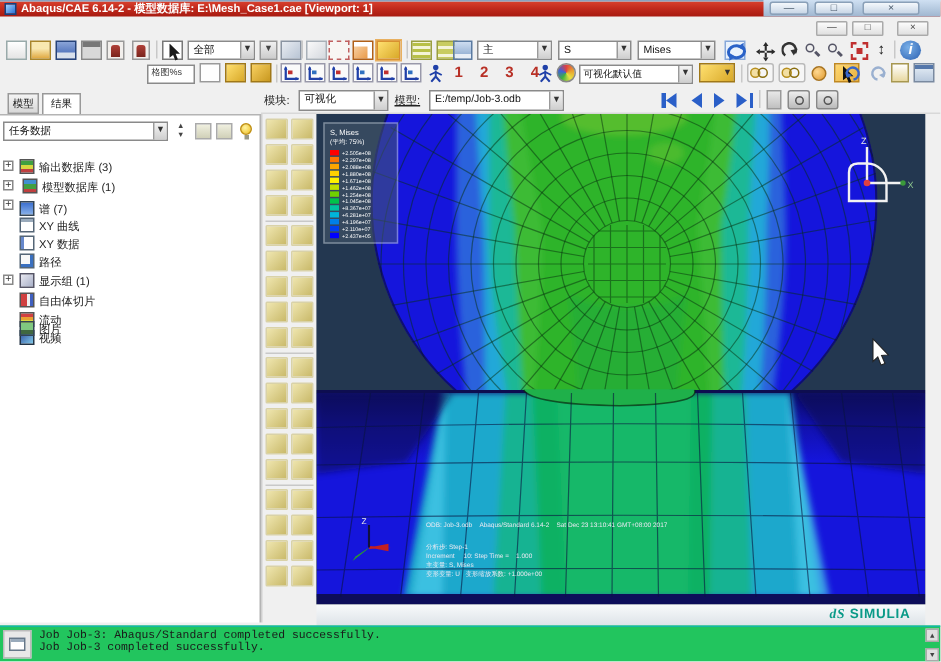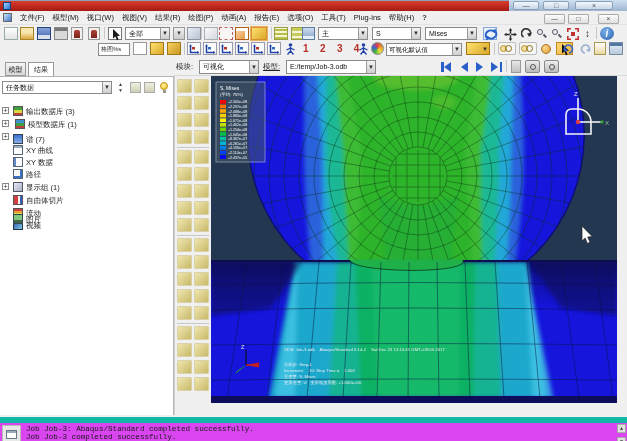--- a/index.html
+++ b/index.html
@@ -37,36 +37,36 @@
 .tico{display:inline-block;width:10px;height:10px;vertical-align:-2px;margin-right:3px;}
 .pbox{position:absolute;width:7px;height:7px;border:1px solid #888;background:#fff;font-size:7px;line-height:5px;text-align:center;color:#333;}
 
 #toolbox{left:174px;top:76px;width:37px;height:339px;background:#f0f0f0;border-left:1px solid #d0d0d0;}
 .tbx{position:absolute;width:15px;height:14px;border:1px solid #d9d2a8;background:linear-gradient(135deg,#efe6b0,#c9b969);border-radius:1px;}
 
 #vp{left:211px;top:76px;width:406px;height:327px;background:#3b4957;}
 #simulia{left:211px;top:403px;width:406px;height:14px;background:linear-gradient(180deg,#f8fafb,#dde3e8);}
 #rightstrip{left:617px;top:76px;width:10px;height:341px;background:#f0f0f0;}
 
-#console{left:0;top:417px;width:627px;height:24px;background:#d946ef;border-top:6px solid #14b8a6;font-family:"Liberation Mono",monospace;font-size:7.6px;color:#1a1a1a;}
+#console{left:0;top:417px;width:627px;height:24px;background:#22c55e;border-top:1px solid #14b8a6;font-family:"Liberation Mono",monospace;font-size:7.6px;color:#1a1a1a;}
 #console .cico{position:absolute;left:2px;top:2px;width:19px;height:19px;background:#e8e8e8;border:1px solid #bbb;}
 </style></head>
 <body>
 <div id="page">
 
 <div class="abs" id="title">
  <div class="ico"></div>
+ <div class="txt">Abaqus/CAE 6.14-2 - 模型数据库: E:\Mesh_Case1.cae [Viewport: 1]</div>
 </div>
 <div id="wbtns">
  <div class="wb" style="left:4px;">—</div>
  <div class="wb" style="left:34px;">□</div>
  <div class="wb" style="left:66px;width:38px;">×</div>
 </div>
 
-<div class="abs" id="menu"><span class="mico"></span><span>文件(F)</span><span>模型(M)</span><span>视口(W)</span><span>视图(V)</span><span>结果(R)</span><span>绘图(P)</span><span>动画(A)</span><span>报告(E)</span><span>选项(O)</span><span>工具(T)</span><span>Plug-ins</span><span>帮助(H)</span><span style="font-weight:bold;color:#333">?</span></div>
 <div class="mdib" style="right:62px;">—</div>
 <div class="mdib" style="right:38px;">□</div>
 <div class="mdib" style="right:8px;">×</div>
 
 <div class="abs" id="tb1">
 <div class="ti" style="left:4px;background:linear-gradient(180deg,#fff,#e4e4e4);border:1px solid #9aa;"></div>
 <div class="ti" style="left:20px;background:linear-gradient(180deg,#f8e8b0 40%,#e0a840);border:1px solid #a8852a;"></div>
 <div class="ti" style="left:37px;background:linear-gradient(180deg,#8aa4d8,#3a60b0);border:1px solid #26437a;box-shadow:inset 0 -4px 0 #d8e0ec;"></div>
 <div class="ti" style="left:54px;background:linear-gradient(180deg,#777 30%,#d8d8d8 30%);border:1px solid #888;"></div>
 <div class="ti" style="left:71px;width:12px;background:#f2efec;border:1px solid #999;">
@@ -481,20 +481,23 @@
 <g>
  <path d="M35,289 L48,286.5 L48,291.5 Z M35,288 L50,289 L35,290 Z" fill="#c42020"></path>
  <path d="M35,289 L26,295 L24,298 L33,291 Z" fill="#2a9a30"></path>
  <path d="M35,289 L35,274" stroke="#101040" stroke-width="1.4"></path>
  <text x="30" y="273" font-size="5.5" fill="#e8e8e8" font-family="Liberation Sans,sans-serif">Z</text>
 </g>
 
 <path d="M371,150 l0,15 l3.2,-3 l2.2,5.4 l2.6,-1.1 l-2.3,-5.3 l4.5,-0.4 Z" fill="#fff" stroke="#222" stroke-width="0.7"></path>
 </svg>
 </div>
+<div class="abs" id="simulia">
+      <div style="position:absolute;right:10px;top:1px;color:#0a9a88;font-size:9px;font-weight:bold;letter-spacing:0.5px;"><span style="font-style:italic;font-family:'Liberation Serif',serif;">dS</span> SIMULIA</div>
+    </div>
 <div class="abs" id="rightstrip"></div>
 
 <div class="abs" id="console">
  <div class="cico">
         <div style="position:absolute;left:3px;top:4px;width:11px;height:9px;background:#fff;border:1px solid #678;box-shadow:inset 0 2px 0 #9ab;"></div>
       </div>
 <div style="position:absolute;right:1px;top:1px;width:9px;height:22px;">
 <div style="position:absolute;top:0;width:9px;height:9px;background:#e0e0e0;border:1px solid #aaa;font-size:5px;text-align:center;line-height:8px;color:#444;">▲</div>
 <div style="position:absolute;bottom:0;width:9px;height:9px;background:#e0e0e0;border:1px solid #aaa;font-size:5px;text-align:center;line-height:8px;color:#444;">▼</div>
       </div>

